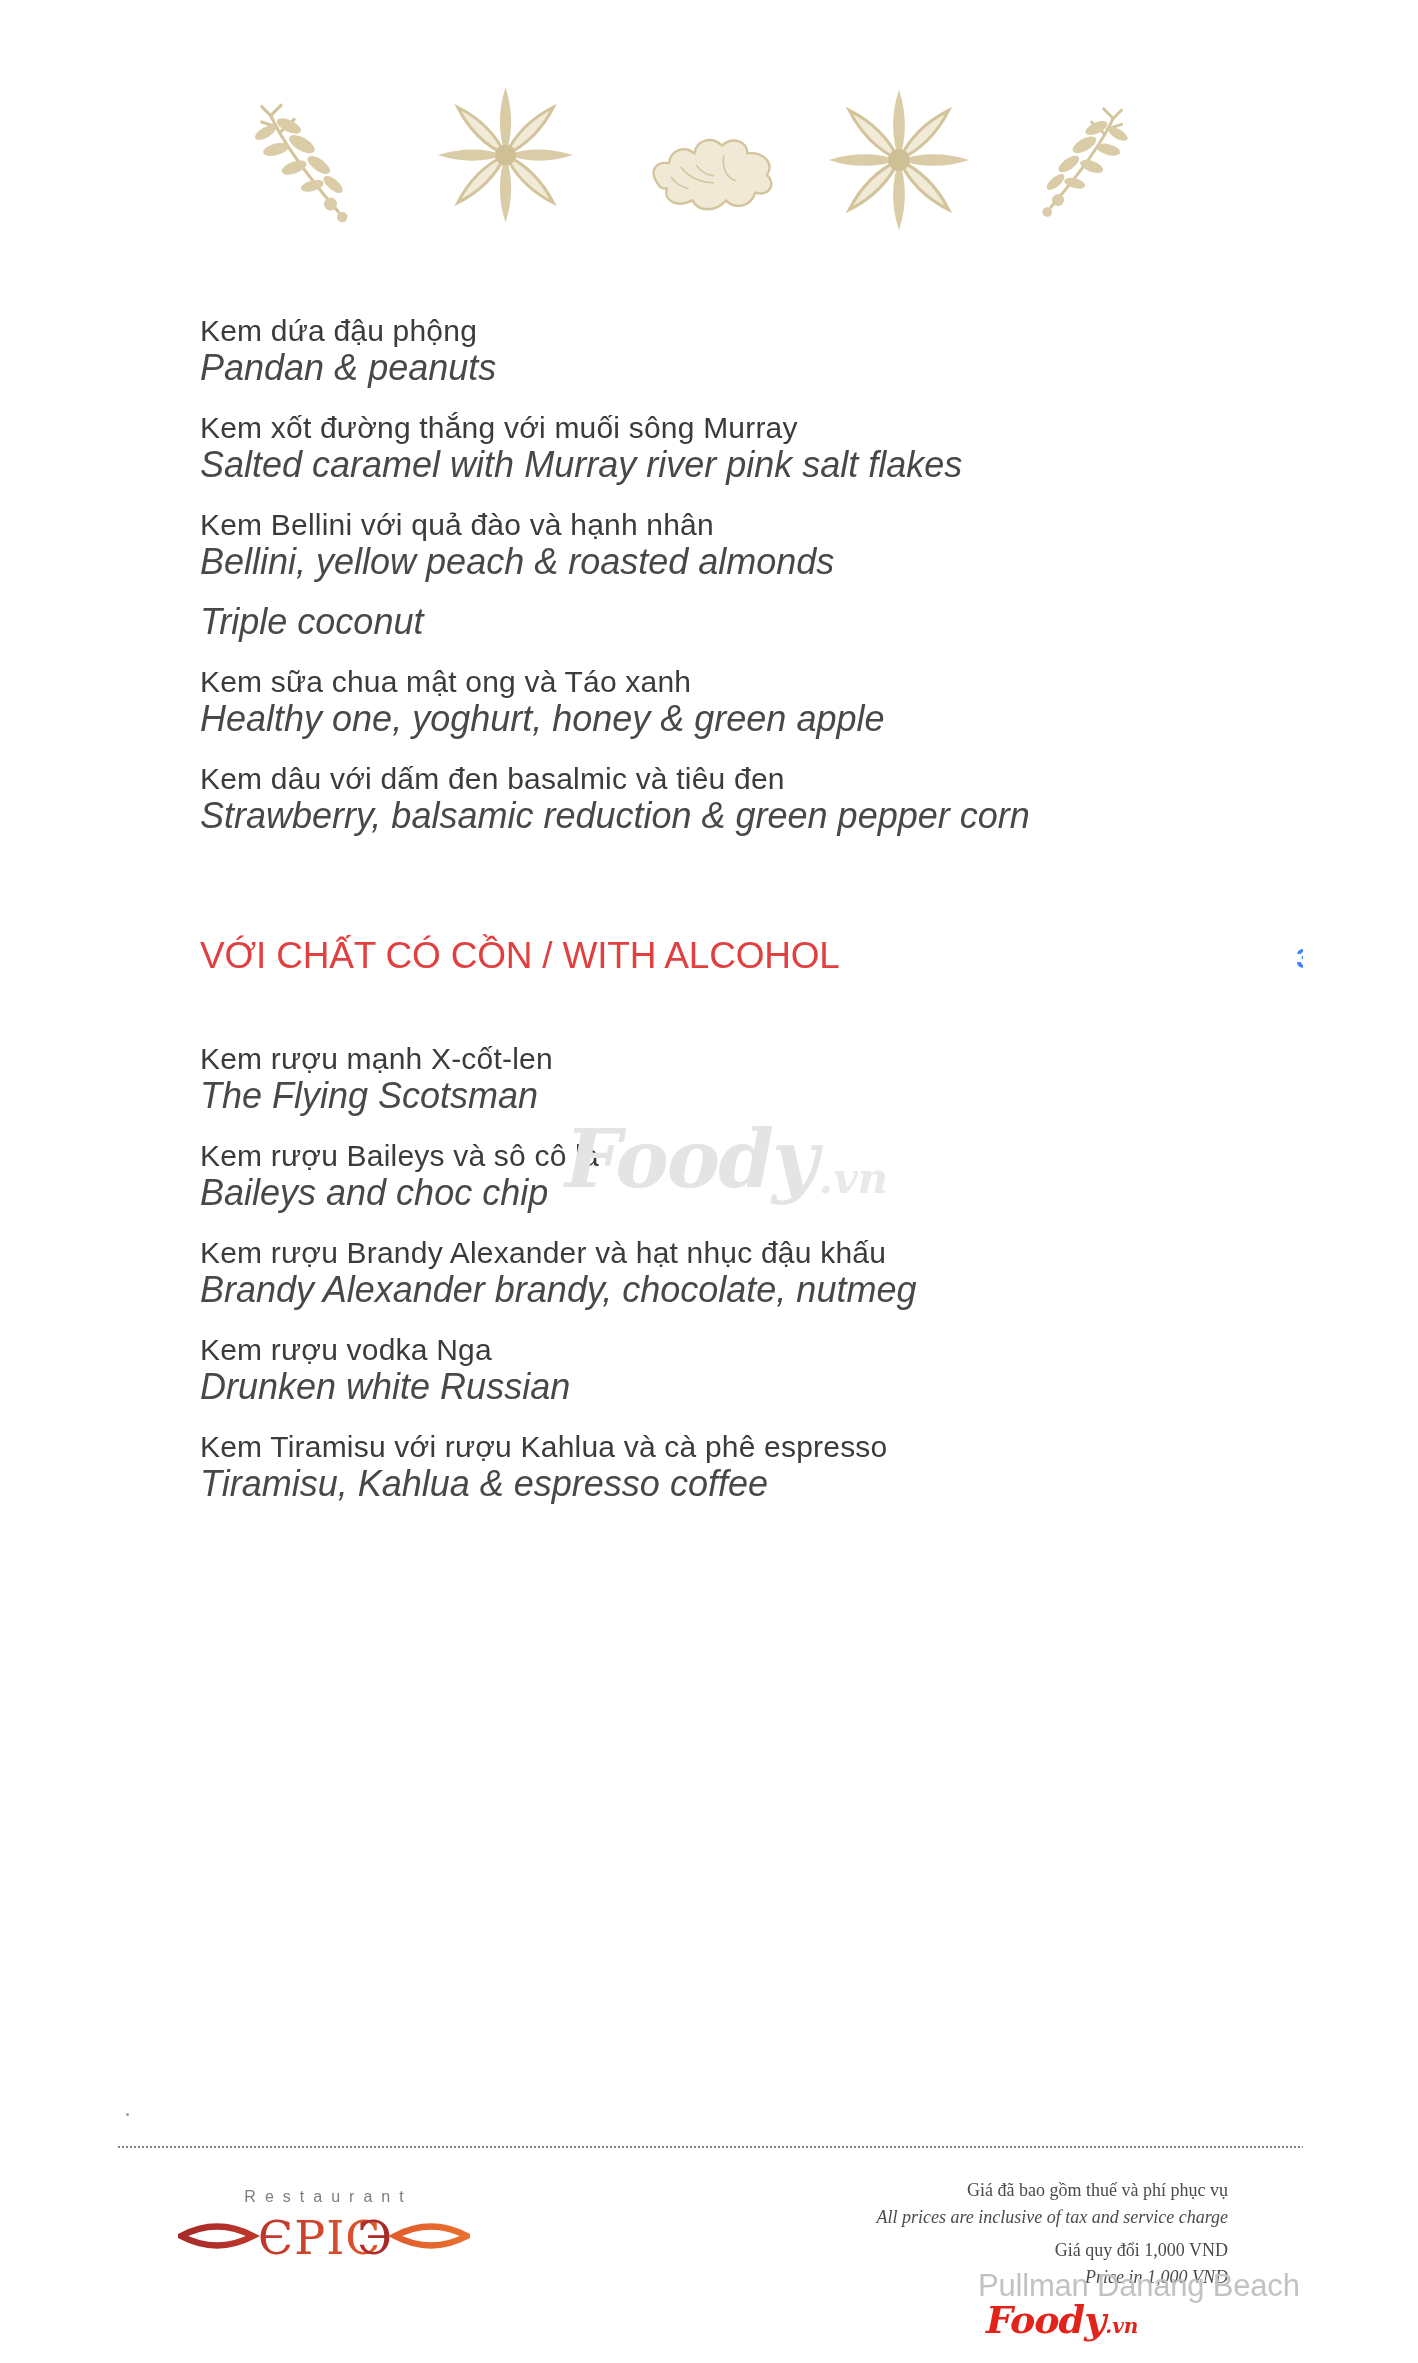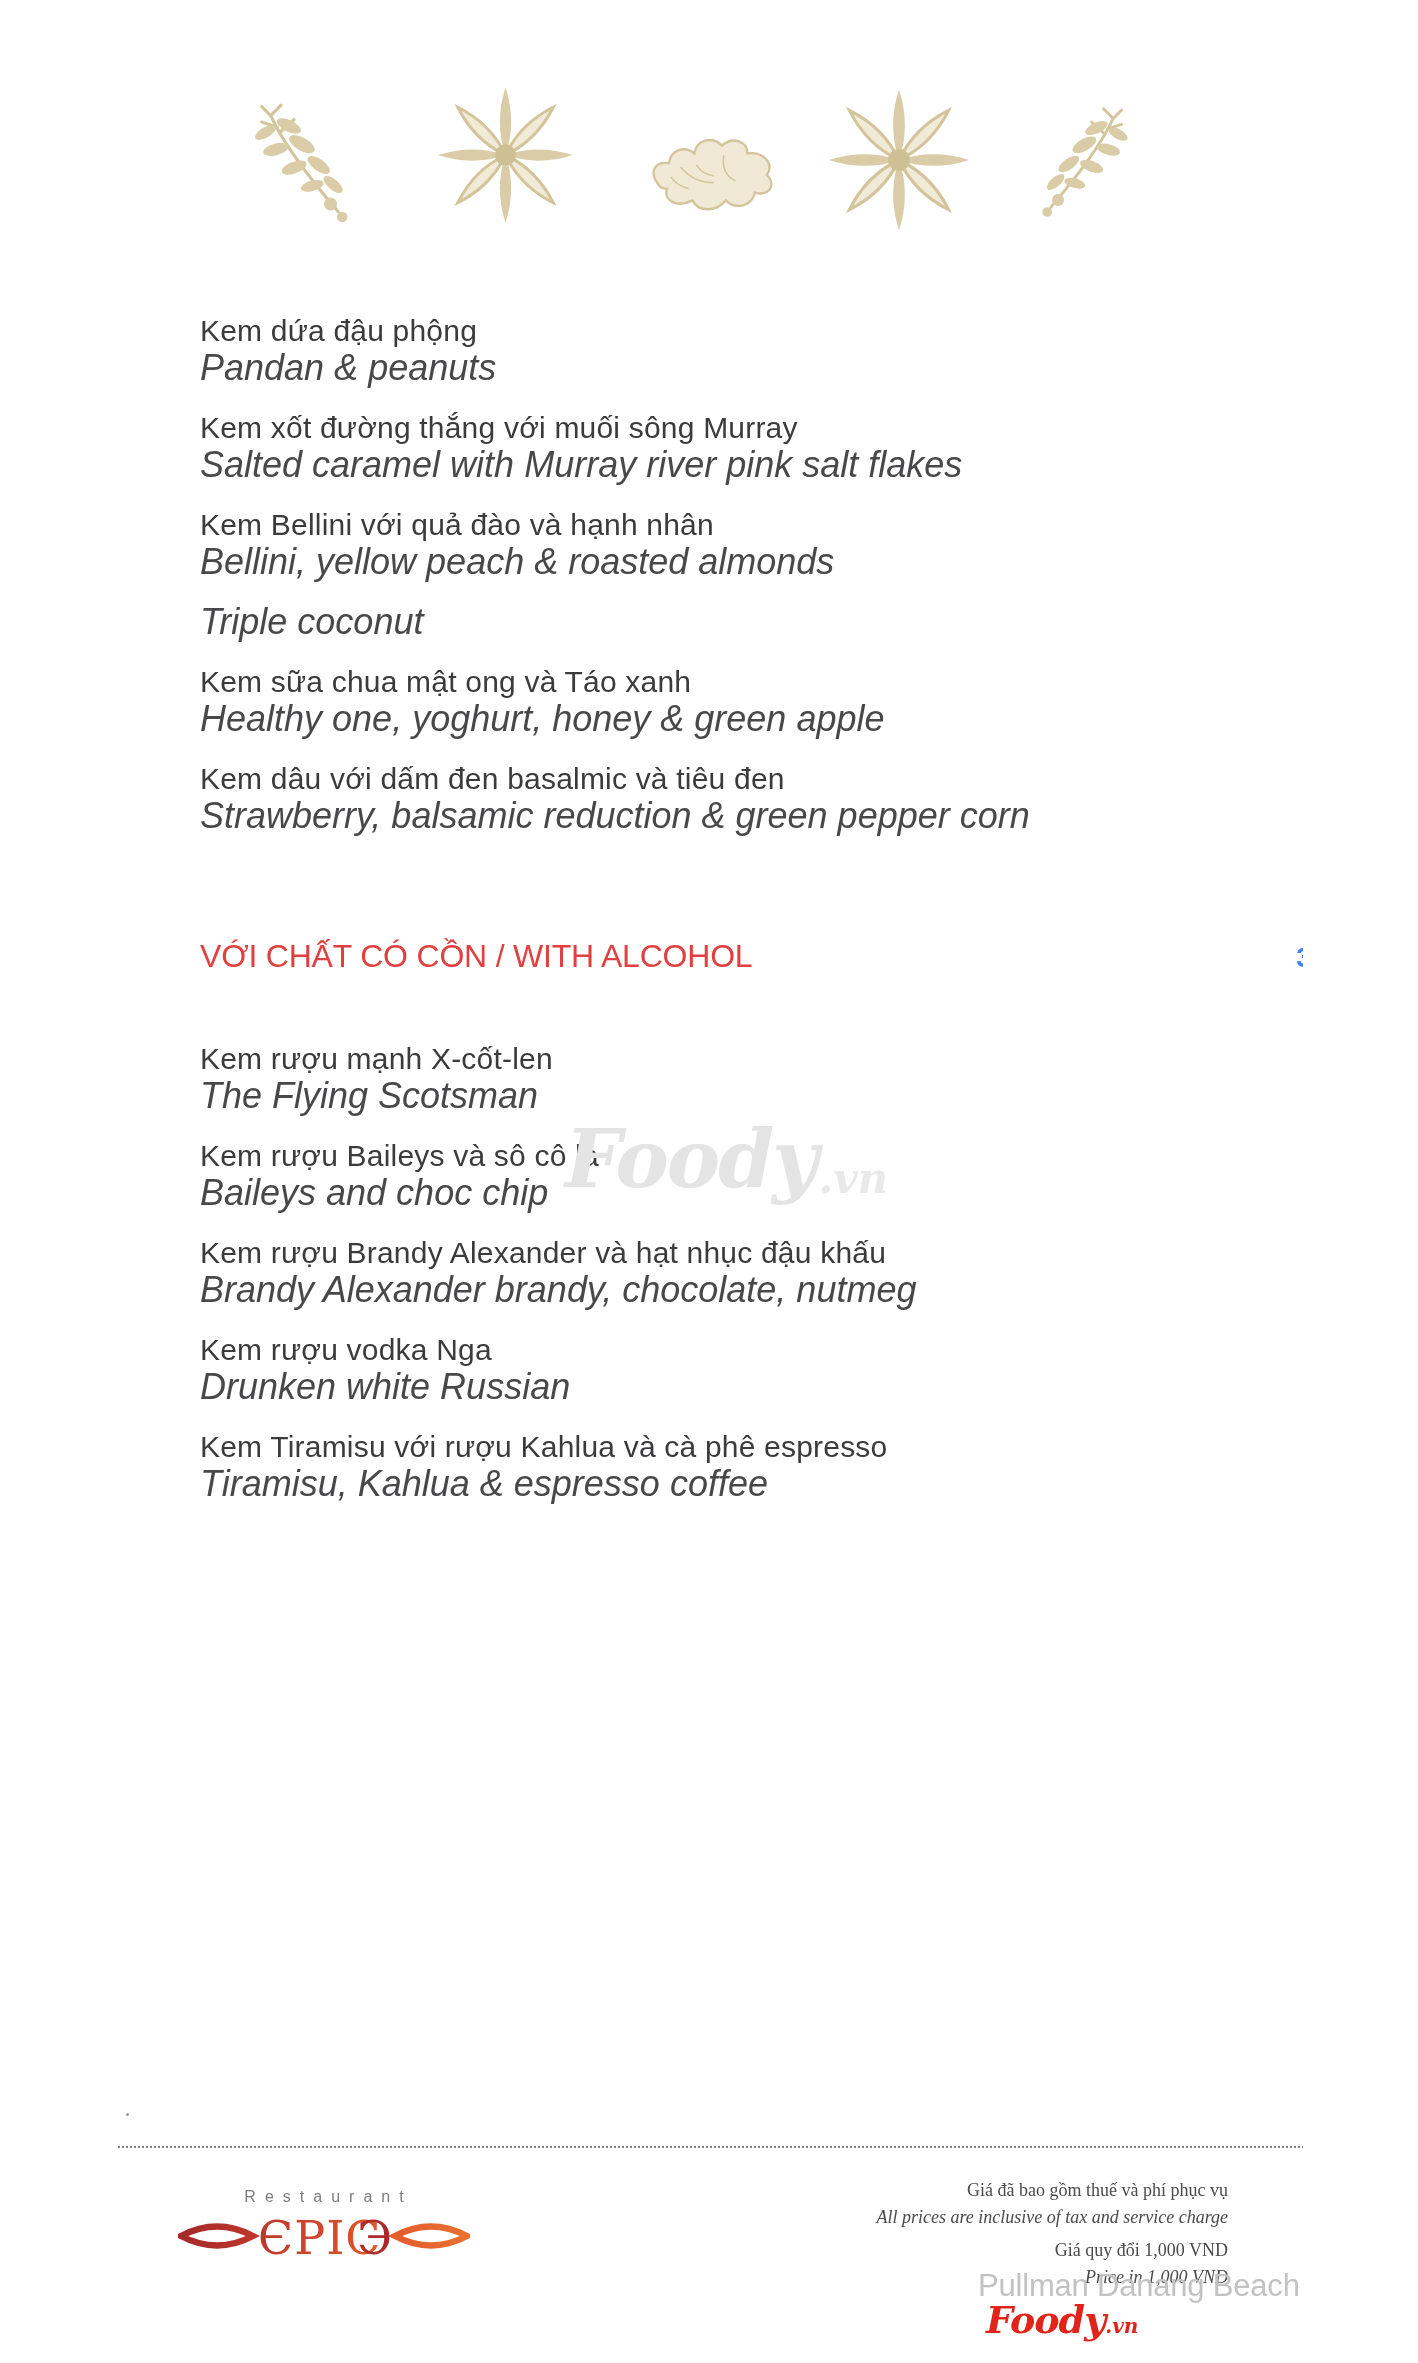--- a/index.html
+++ b/index.html
@@ -11,21 +11,21 @@
   .orn{position:absolute;}
   .orn svg{display:block;width:100%;height:100%;}
   .orn.flip svg{transform:scaleX(-1);}
   
   .menu-list{position:absolute;left:200px;width:1150px;}
   .menu-item{margin-bottom:23px;}
   .item-title{font-size:30px;line-height:37px;color:#3b3b3d;letter-spacing:0.2px;}
   .item-sub{font-size:36px;line-height:37px;font-style:italic;color:#48484a;}
   
   .section-row{position:absolute;left:200px;top:939px;width:1143px;display:flex;justify-content:space-between;align-items:baseline;}
-  .section-title{font-size:32px;line-height:34px;color:#e04040;letter-spacing:-0.2px;}
+  .section-title{font-size:37px;line-height:34px;color:#e04040;letter-spacing:-0.2px;}
   .section-price{font-size:28px;line-height:34px;color:#3b82f6;font-weight:700;text-align:right;}
   
   .wm-center{position:absolute;left:565px;top:1112px;white-space:nowrap;
     font-family:"DejaVu Serif","Liberation Serif",serif;font-style:italic;font-weight:bold;color:#e4e4e4;}
   .wm-center .wm-name{font-size:80px;letter-spacing:-2px;}
   .wm-center .wm-suffix{font-size:42px;position:relative;top:6px;left:2px;color:#e9e9e9;}
   
   .page-mark-dot{position:absolute;left:126px;top:2113px;width:3px;height:3px;border-radius:50%;background:#999;}
   .dotted-rule{position:absolute;left:118px;top:2146px;width:1274px;height:0;border-top:2px dotted #828282;}
   .brand{position:absolute;left:178px;top:2188px;width:292px;text-align:center;}

